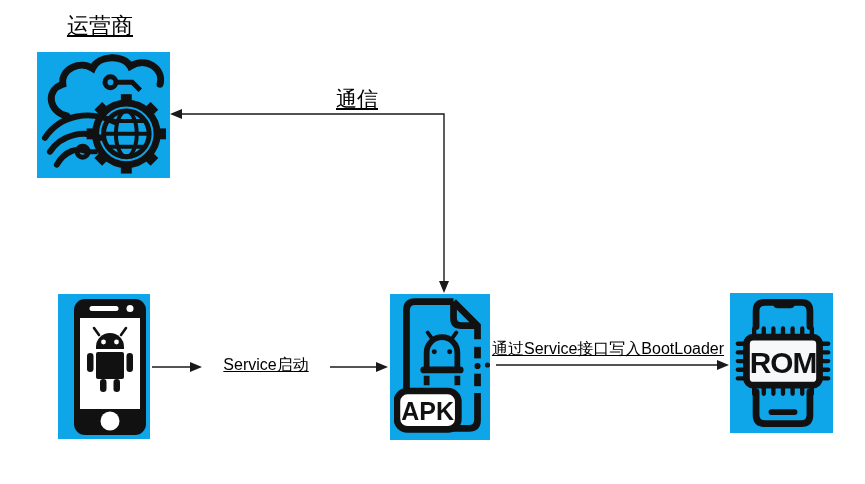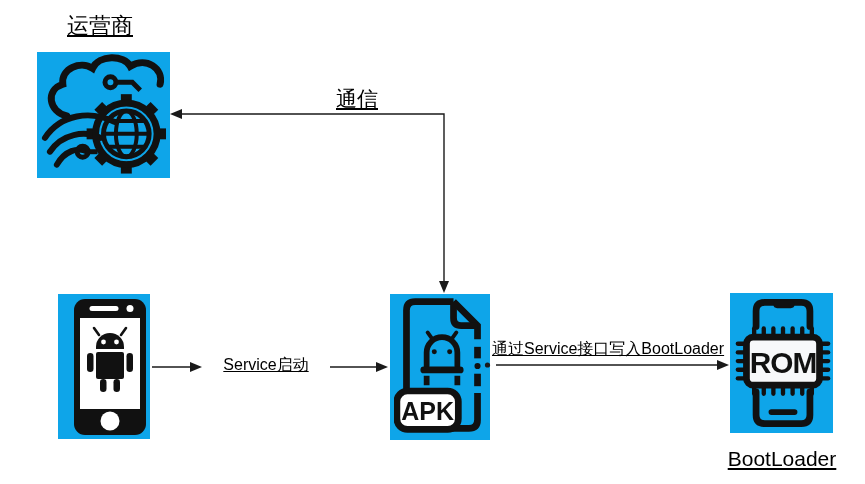--- a/index.html
+++ b/index.html
@@ -54,21 +54,20 @@
 </style>
 </head>
 <body>
 
 <div id="canvas">
 
   <div class="label serif-label" id="carrier-label">运营商</div>
   <div class="label serif-label" id="comm-label">通信</div>
   <div class="label sans-label" id="service-label">Service启动</div>
   <div class="label sans-label" id="write-label">通过Service接口写入BootLoader</div>
-  <div class="label sans-label" id="rom-label">BootLoader</div>
 
   <div class="tile" id="carrier-tile">
     <svg width="133" height="126" viewBox="0 0 134 126">
 
       <path class="icon-stroke" stroke-width="7" stroke-linecap="round" d="M 30 64 C 12 60 8 38 26 32 C 24 16 44 8 56 16 C 62 2 88 2 94 14 C 110 4 128 16 124 32"></path>
 
       <path class="icon-stroke" stroke-width="6" stroke-linecap="round" d="M 8 86 C 24 62 54 58 78 70"></path>
       <path class="icon-stroke" stroke-width="6" stroke-linecap="round" d="M 13 100 C 25 82 48 78 64 86"></path>
       <path class="icon-stroke" stroke-width="6" stroke-linecap="round" d="M 20 113 C 28 99 41 95 51 100"></path>
 

